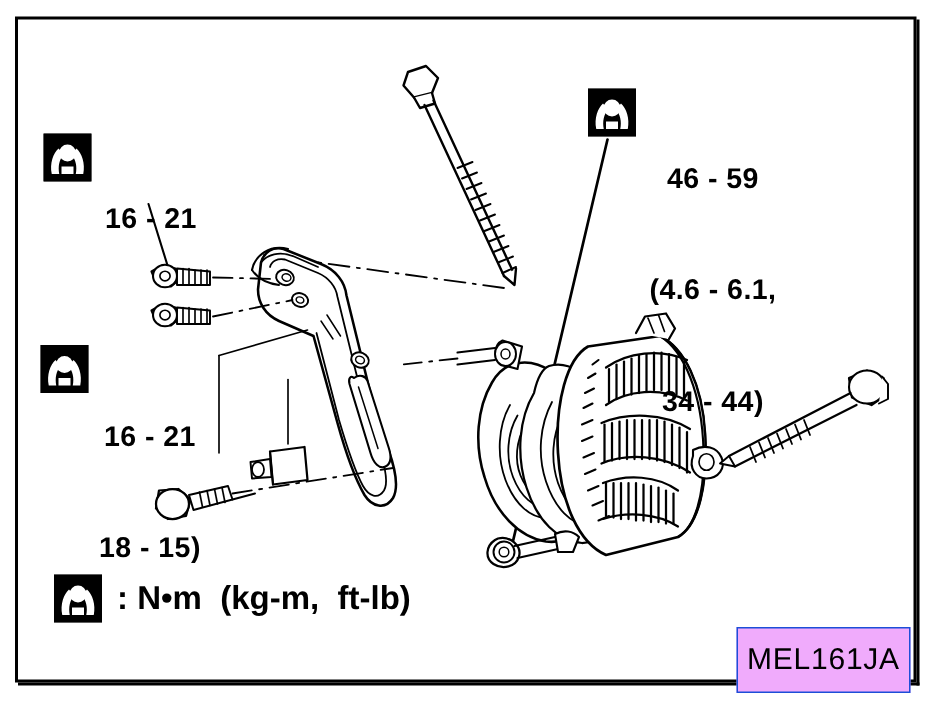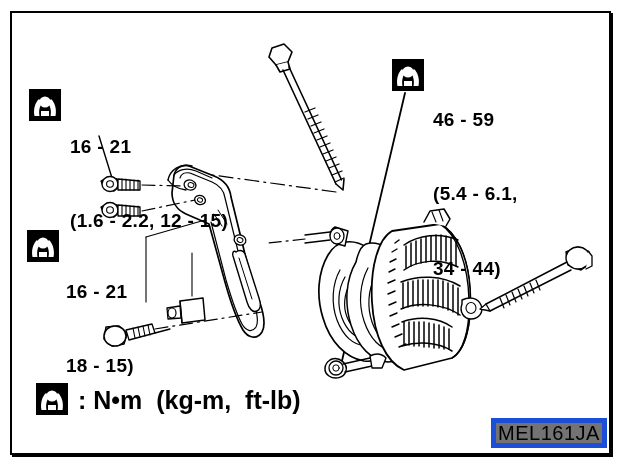--- a/index.html
+++ b/index.html
@@ -50,56 +50,56 @@
   
   .callout {
     position: absolute;
     font-family: "Liberation Sans", sans-serif;
     font-weight: bold;
     color: #000000;
     white-space: pre;
     line-height: 1.30;
     letter-spacing: 0.3px;
   }
-  .callout .ln { display: block; }
+  .callout .ln { display: block; text-align: center; }
 
   .cal-top-left  { left: 70px;  top: 86px;  font-size: 19px; }
   .cal-mid-left  { left: 66px;  top: 231px; font-size: 19px; }
   .cal-right     { left: 433px; top: 59px;  font-size: 19px; }
 
   
   .legend {
     position: absolute;
     left: 78px;
     top: 386px;
     font-family: "Liberation Sans", sans-serif;
     font-weight: bold;
-    font-size: 25px;
+    font-size: 22px;
     color: #000000;
     white-space: pre;
     text-align: center;
   }
 
   
   .refcode {
     position: absolute;
     left: 491px;
     top: 418px;
     width: 116px;
-    height: 30px;
-    border: 5px solid #1d4ed8;
+    height: 44px;
+    border: 1px solid #1d4ed8;
     box-sizing: border-box;
     font-family: "Liberation Sans", sans-serif;
     font-size: 20px;
     font-weight: normal;
     color: #000000;
     display: flex;
     align-items: center;
     justify-content: center;
-    background: #737373;
+    background: #f0abfc;
     letter-spacing: 0.5px;
   }
 
   
   .art {
     position: absolute;
     left: 0; top: 0;
     width: 628px;
     height: 474px;
     pointer-events: none;
@@ -418,21 +418,20 @@
     <svg viewBox="0 0 32 32" width="32" height="32" aria-hidden="true">
       <rect x="0" y="0" width="32" height="32" fill="#000000"></rect>
       <circle cx="16" cy="13" r="5.6" fill="#ffffff"></circle>
       <path d="M5.5 27 C4 20 6.5 13 10 10 L13.5 14 C10.5 17 9.5 22 10.5 27 Z" fill="#ffffff"></path>
       <path d="M26.5 27 C28 20 25.5 13 22 10 L18.5 14 C21.5 17 22.5 22 21.5 27 Z" fill="#ffffff"></path>
       <path d="M12 27 L20 27 L20 22 L12 22 Z" fill="#ffffff"></path>
     </svg>
   </span>
   <div class="callout cal-top-left">
     <span class="ln">16 - 21</span>
-    <span class="ln">(1.6 - 2.2, 12 - 15)</span>
   </div>
 
   <span class="torque-icon" style="left:27px; top:230px; width:32px; height:32px;">
     <svg viewBox="0 0 32 32" width="32" height="32" aria-hidden="true">
       <rect x="0" y="0" width="32" height="32" fill="#000000"></rect>
       <circle cx="16" cy="13" r="5.6" fill="#ffffff"></circle>
       <path d="M5.5 27 C4 20 6.5 13 10 10 L13.5 14 C10.5 17 9.5 22 10.5 27 Z" fill="#ffffff"></path>
       <path d="M26.5 27 C28 20 25.5 13 22 10 L18.5 14 C21.5 17 22.5 22 21.5 27 Z" fill="#ffffff"></path>
       <path d="M12 27 L20 27 L20 22 L12 22 Z" fill="#ffffff"></path>
     </svg>
@@ -446,21 +445,21 @@
     <svg viewBox="0 0 32 32" width="32" height="32" aria-hidden="true">
       <rect x="0" y="0" width="32" height="32" fill="#000000"></rect>
       <circle cx="16" cy="13" r="5.6" fill="#ffffff"></circle>
       <path d="M5.5 27 C4 20 6.5 13 10 10 L13.5 14 C10.5 17 9.5 22 10.5 27 Z" fill="#ffffff"></path>
       <path d="M26.5 27 C28 20 25.5 13 22 10 L18.5 14 C21.5 17 22.5 22 21.5 27 Z" fill="#ffffff"></path>
       <path d="M12 27 L20 27 L20 22 L12 22 Z" fill="#ffffff"></path>
     </svg>
   </span>
   <div class="callout cal-right">
     <span class="ln">46 - 59</span>
-    <span class="ln">(5.4 - 6.1,</span>
+    <span class="ln">(4.6 - 6.1,</span>
     <span class="ln">34 - 44)</span>
   </div>
 
   <span class="torque-icon" style="left:36px; top:383px; width:32px; height:32px;">
     <svg viewBox="0 0 32 32" width="32" height="32" aria-hidden="true">
       <rect x="0" y="0" width="32" height="32" fill="#000000"></rect>
       <circle cx="16" cy="13" r="5.6" fill="#ffffff"></circle>
       <path d="M5.5 27 C4 20 6.5 13 10 10 L13.5 14 C10.5 17 9.5 22 10.5 27 Z" fill="#ffffff"></path>
       <path d="M26.5 27 C28 20 25.5 13 22 10 L18.5 14 C21.5 17 22.5 22 21.5 27 Z" fill="#ffffff"></path>
       <path d="M12 27 L20 27 L20 22 L12 22 Z" fill="#ffffff"></path>

